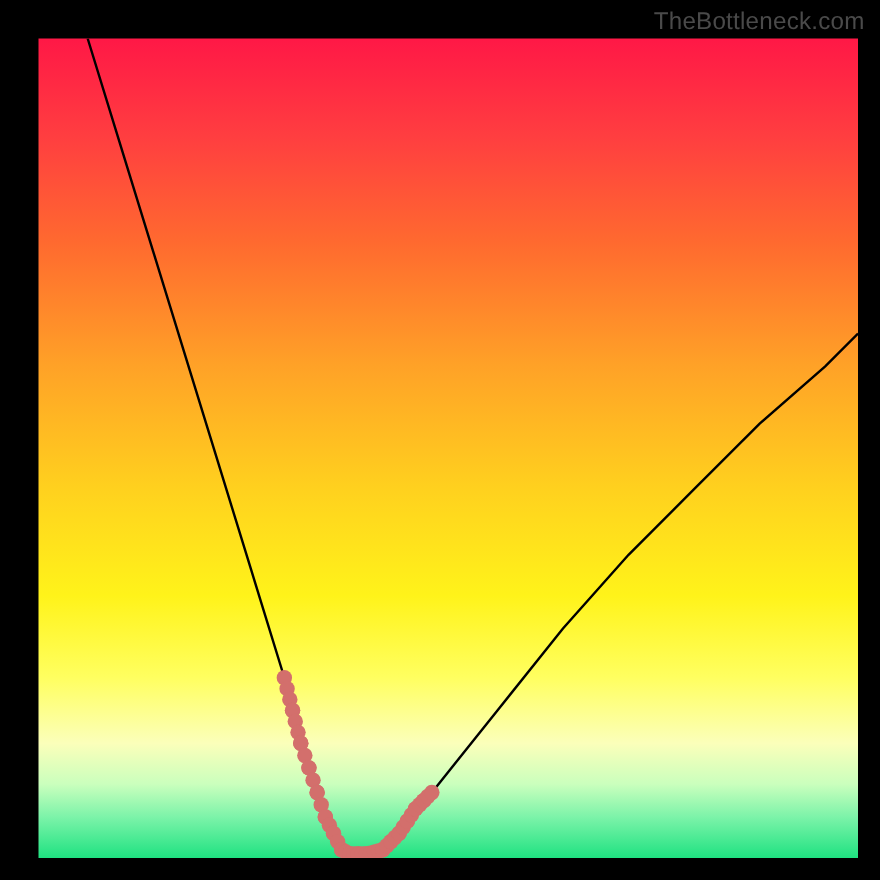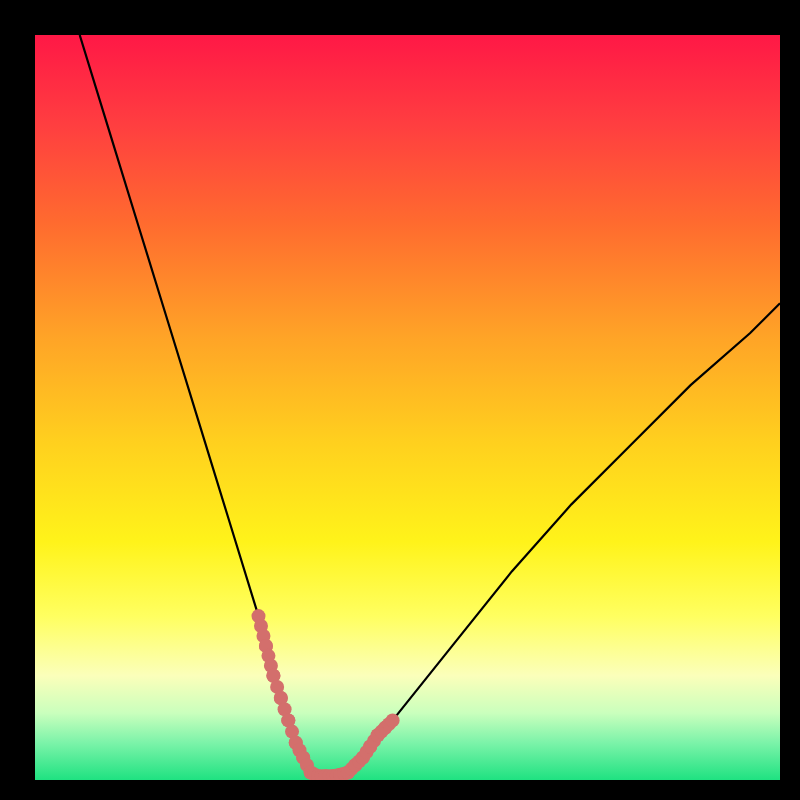--- a/index.html
+++ b/index.html
@@ -115,13 +115,14 @@
           <circle cx="342.70" cy="700.30" r="7" fill="#d36f6c"></circle>
           <circle cx="342.70" cy="700.30" r="7" fill="#d36f6c"></circle>
           <circle cx="346.43" cy="696.58" r="7" fill="#d36f6c"></circle>
           <circle cx="350.15" cy="692.85" r="7" fill="#d36f6c"></circle>
           <circle cx="350.15" cy="692.85" r="7" fill="#d36f6c"></circle>
           <circle cx="353.88" cy="689.13" r="7" fill="#d36f6c"></circle>
           <circle cx="357.60" cy="685.40" r="7" fill="#d36f6c"></circle>
         </g>
     </svg>
   </div>
+  <div class="watermark">TheBottleneck.com</div>
 </div>
 
 </body></html>

